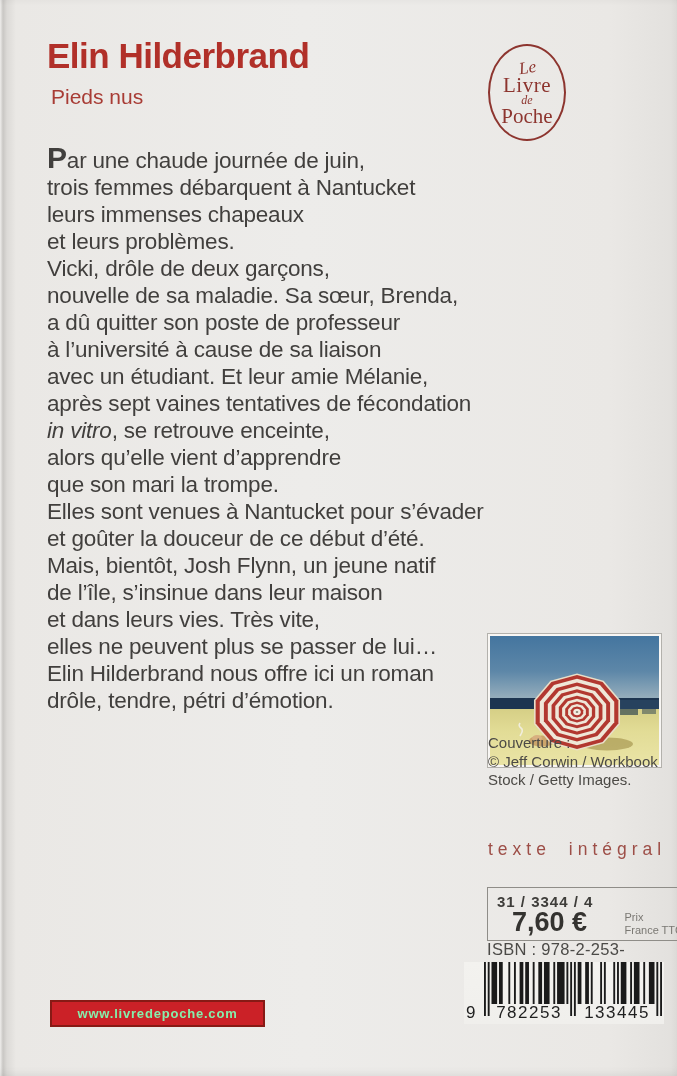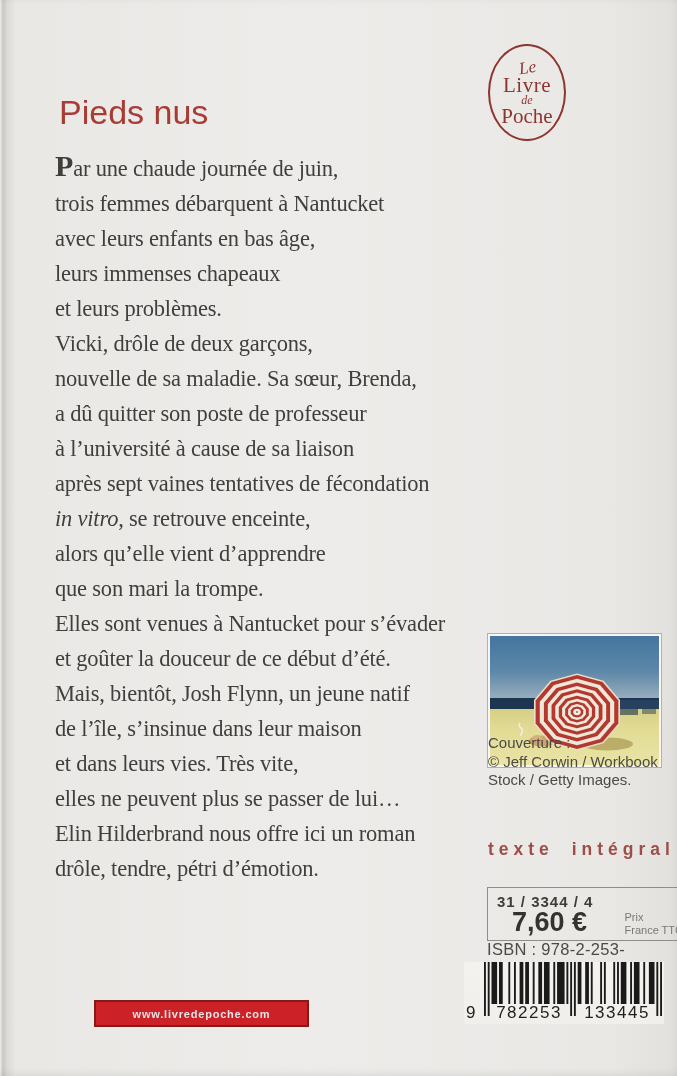--- a/index.html
+++ b/index.html
@@ -7,95 +7,96 @@
     position:relative;
     width:677px;height:1076px;
     margin:0 auto;
     font-family:"Liberation Sans", sans-serif;
     background:linear-gradient(90deg,#f0efed 0px,#c9c7c4 3px,#dcdad7 7px,#eae8e5 16px,#edecea 45%,#eae8e5 90%,#e3e1de 99%,#dcdad7 100%);
     box-shadow:inset 0 -8px 12px -9px rgba(0,0,0,.12), inset 0 6px 10px -9px rgba(0,0,0,.10);
     overflow:hidden;
   }
   
   .author{position:absolute;left:47px;top:36px;margin:0;font-size:35px;font-weight:700;letter-spacing:-.5px;color:#b13029;}
-  .title{position:absolute;left:47px;top:81px;margin:12px;font-size:34px;font-weight:400;color:#a83c35;}
+  .title{position:absolute;left:47px;top:81px;margin:4px;font-size:21px;font-weight:400;color:#a83c35;}
   
   .logo{
     position:absolute;left:488px;top:44px;width:74px;height:93px;
     border:2.5px solid #8d352f;border-radius:50%;
     display:flex;flex-direction:column;align-items:center;justify-content:center;
     color:#8d352f;font-family:"Liberation Serif", serif;text-align:center;
   }
   .logo-le{font-style:italic;font-size:17px;line-height:15px;transform:rotate(-8deg);}
   .logo-livre{font-size:21px;line-height:20px;letter-spacing:.5px;}
   .logo-de{font-style:italic;font-size:12px;line-height:11px;text-align:right;}
   .logo-poche{font-size:21px;line-height:20px;}
   
   .synopsis{position:absolute;left:47px;top:144px;width:440px;color:#413f3d;font-size:22.5px;letter-spacing:-.2px;line-height:27px;white-space:nowrap;}
-  .synopsis p{margin:8px;font-family:Liberation Serif, serif;}
+  .synopsis p{margin:0;}
   .dropcap{font-size:30px;font-weight:700;}
   .synopsis em{font-style:italic;}
   
   .photo{
     position:absolute;left:487px;top:633px;width:175px;height:135px;margin:0;
     box-sizing:border-box;border:1px solid #b3b1ac;background:#f8f6f3;padding:2px;
   }
   .photo svg{display:block;}
   
   .credit{position:absolute;left:488px;top:734px;color:#4c4a46;font-size:15px;line-height:18.5px;}
   .credit p{margin:0;}
   
-  .texte-integral{position:absolute;left:488px;top:839px;font-size:17.5px;font-weight:700;color:#9d4e47;letter-spacing:5px;word-spacing:8px;white-space:nowrap;}
+  .texte-integral{position:absolute;left:488px;top:839px;font-size:17.5px;font-weight:400;color:#9d4e47;letter-spacing:5px;word-spacing:8px;white-space:nowrap;}
   
   .price-box{position:absolute;left:487px;top:873px;width:207px;height:54px;box-sizing:border-box;border:1.5px solid #8f8d88;margin-top:14px;}
   .price-code{position:absolute;left:9px;top:5px;font-size:15px;font-weight:700;letter-spacing:1px;color:#3e3d3a;}
   .price-value{position:absolute;left:24px;top:19px;font-size:27px;font-weight:700;color:#343330;}
   .price-note{position:absolute;right:10px;top:23px;font-size:11px;line-height:12.5px;color:#7a7873;}
   .price-note span{display:block;}
   
   .isbn{position:absolute;left:487px;top:940px;font-size:16.5px;letter-spacing:.3px;color:#4b4a47;}
   
   .barcode{position:absolute;left:464px;top:962px;width:200px;height:62px;background:linear-gradient(#f3f2ef,#f0efec);}
   .barcode svg{position:absolute;left:20px;top:0;}
   .bc-digit{position:absolute;top:41px;font-size:17px;color:#1f1f1f;letter-spacing:1.5px;}
   .bc-left{left:2px;}
   .bc-g1{left:65px;transform:translateX(-50%);}
   .bc-g2{left:153px;transform:translateX(-50%);}
   
   .website{
     position:absolute;left:50px;top:1000px;width:215px;height:27px;box-sizing:border-box;
     background:#cb2127;border:2.5px solid #871a15;
-    color:#e5e5e5;font-size:11px;font-weight:700;letter-spacing:.8px;
-    display:flex;align-items:center;justify-content:center;white-space:nowrap;margin-left:44px;
+    color:#86efac;font-size:13px;font-weight:700;letter-spacing:.8px;
+    display:flex;align-items:center;justify-content:center;white-space:nowrap;
   }
 </style>
 </head>
 <body>
 
 <div class="page">
 
+  <h1 class="author">Elin Hilderbrand</h1>
   <h2 class="title">Pieds nus</h2>
 
   <div class="logo">
     <div class="logo-le">Le</div>
     <div class="logo-livre">Livre</div>
     <div class="logo-de">de</div>
     <div class="logo-poche">Poche</div>
   </div>
 
   <div class="synopsis">
     <p><span class="dropcap">P</span><span>ar une chaude journée de juin,</span></p>
     <p>trois femmes débarquent à Nantucket</p>
-    <p>avec leurs enfants en bas âge,</p>
     <p>leurs immenses chapeaux</p>
     <p>et leurs problèmes.</p>
     <p>Vicki, drôle de deux garçons,</p>
     <p>nouvelle de sa maladie. Sa sœur, Brenda,</p>
     <p>a dû quitter son poste de professeur</p>
     <p>à l’université à cause de sa liaison</p>
+    <p>avec un étudiant. Et leur amie Mélanie,</p>
     <p>après sept vaines tentatives de fécondation</p>
     <p><em>in vitro</em><span>, se retrouve enceinte,</span></p>
     <p>alors qu’elle vient d’apprendre</p>
     <p>que son mari la trompe.</p>
     <p>Elles sont venues à Nantucket pour s’évader</p>
     <p>et goûter la douceur de ce début d’été.</p>
     <p>Mais, bientôt, Josh Flynn, un jeune natif</p>
     <p>de l’île, s’insinue dans leur maison</p>
     <p>et dans leurs vies. Très vite,</p>
     <p>elles ne peuvent plus se passer de lui…</p>

